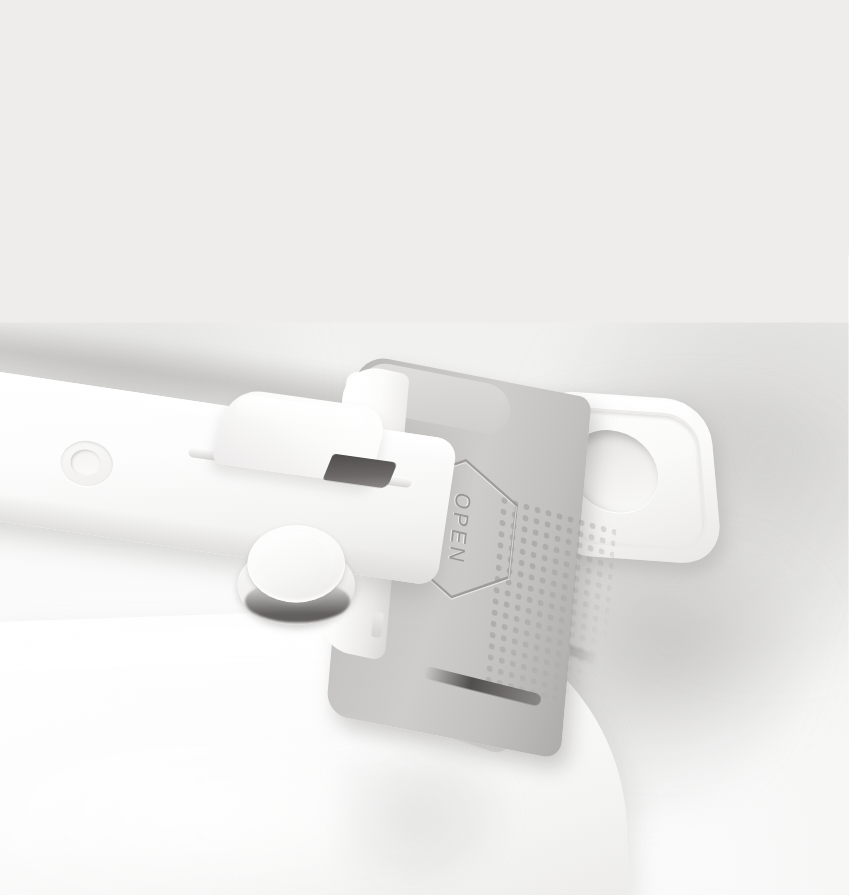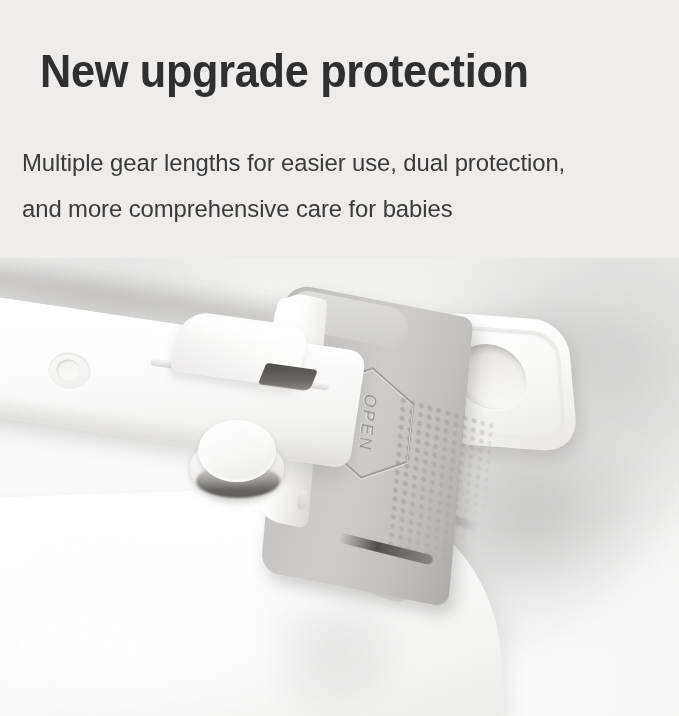--- a/index.html
+++ b/index.html
@@ -472,28 +472,20 @@
     height: 180px;
     background: radial-gradient(60% 60% at 40% 40%, rgba(255,255,255,0.85) 0%, rgba(255,255,255,0) 78%);
     filter: blur(10px);
   }
 </style>
 </head>
 <body>
 
 <div class="page">
 
-  <div class="text-block">
-    <div class="headline">New upgrade protection</div>
-
-    <div class="subcopy">
-      <div>Multiple gear lengths for easier use, dual protection,</div>
-      <div>and more comprehensive care for babies</div>
-    </div>
-  </div>
 
   <div class="photo">
 
     <div class="bg-shade-l"></div>
     <div class="bg-shade-r"></div>
     <div class="cast-shadow"></div>
     <div class="cast-shadow-2"></div>
     <div class="arm-shadow"></div>
 
     <div class="body-lower">

